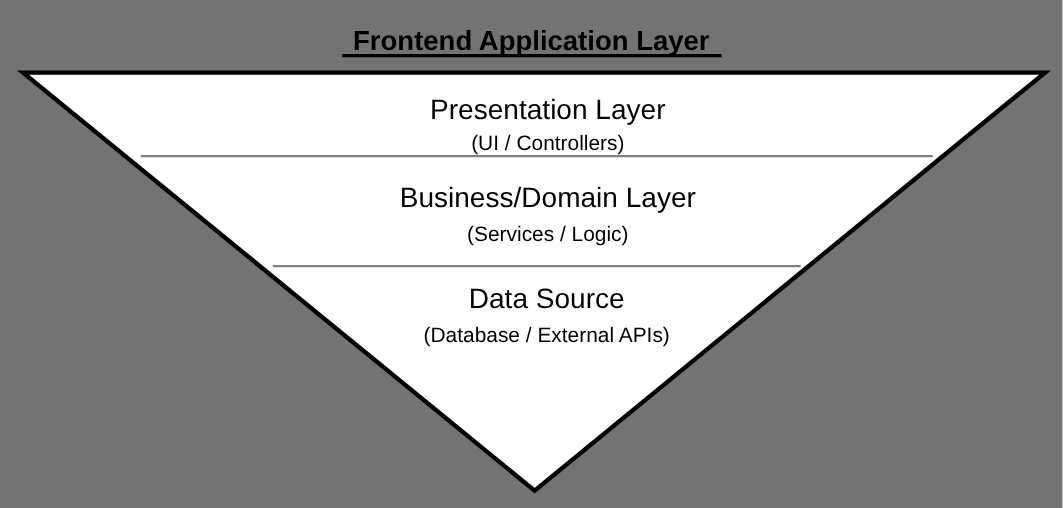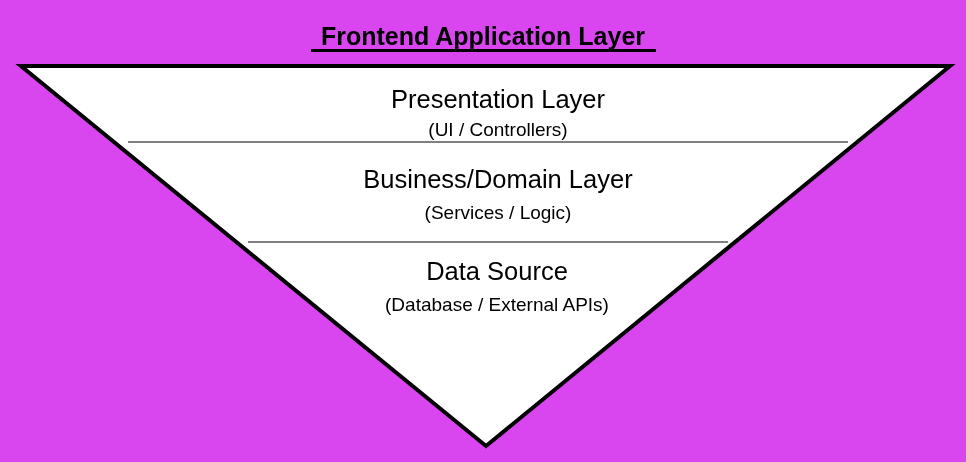--- a/index.html
+++ b/index.html
@@ -11,21 +11,21 @@
     width: 966px;
     height: 462px;
     font-family: "Liberation Sans", sans-serif;
     color: #000000;
     overflow: hidden;
   }
   #diagram-root {
     position: relative;
     width: 966px;
     height: 462px;
-    background: #d946ef;
+    background: #737373;
   }
   #diagram-svg {
     position: absolute;
     left: 0;
     top: 0;
     width: 966px;
     height: 462px;
     display: block;
   }
   .svg-title {

